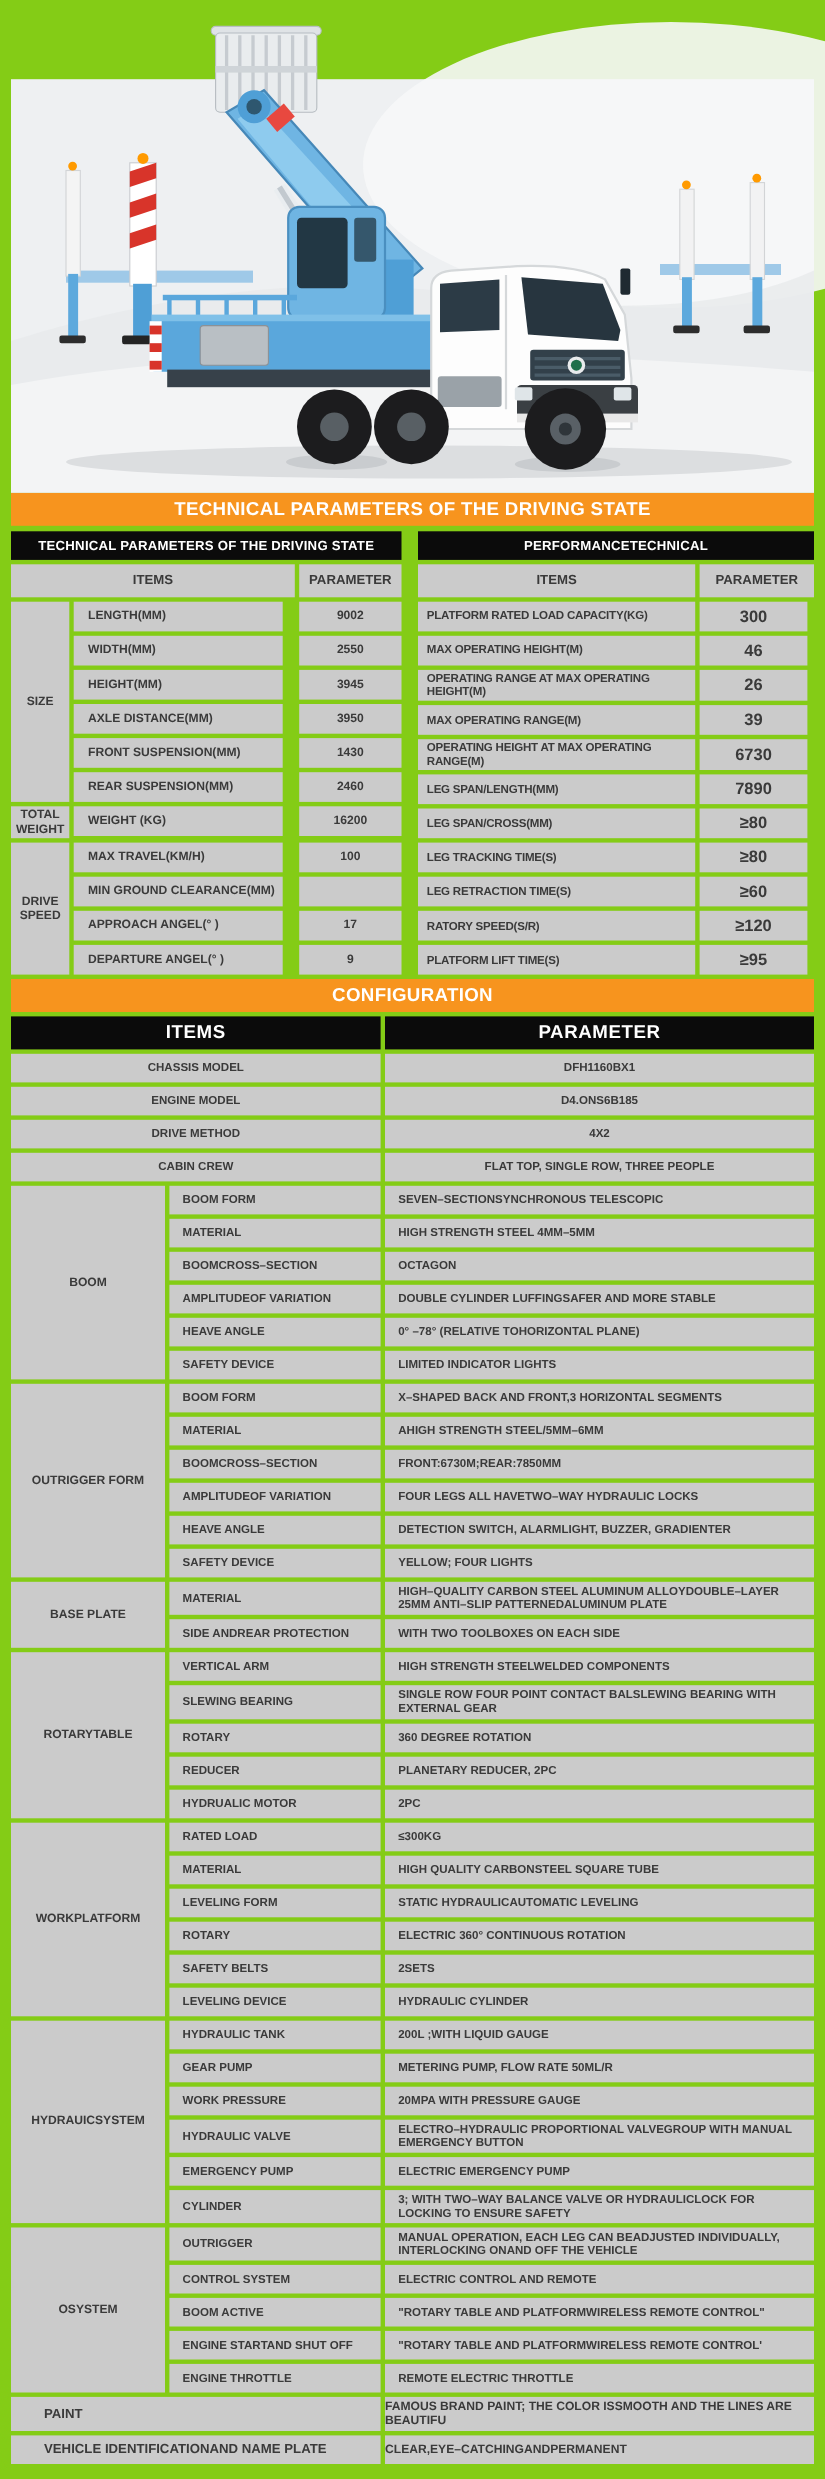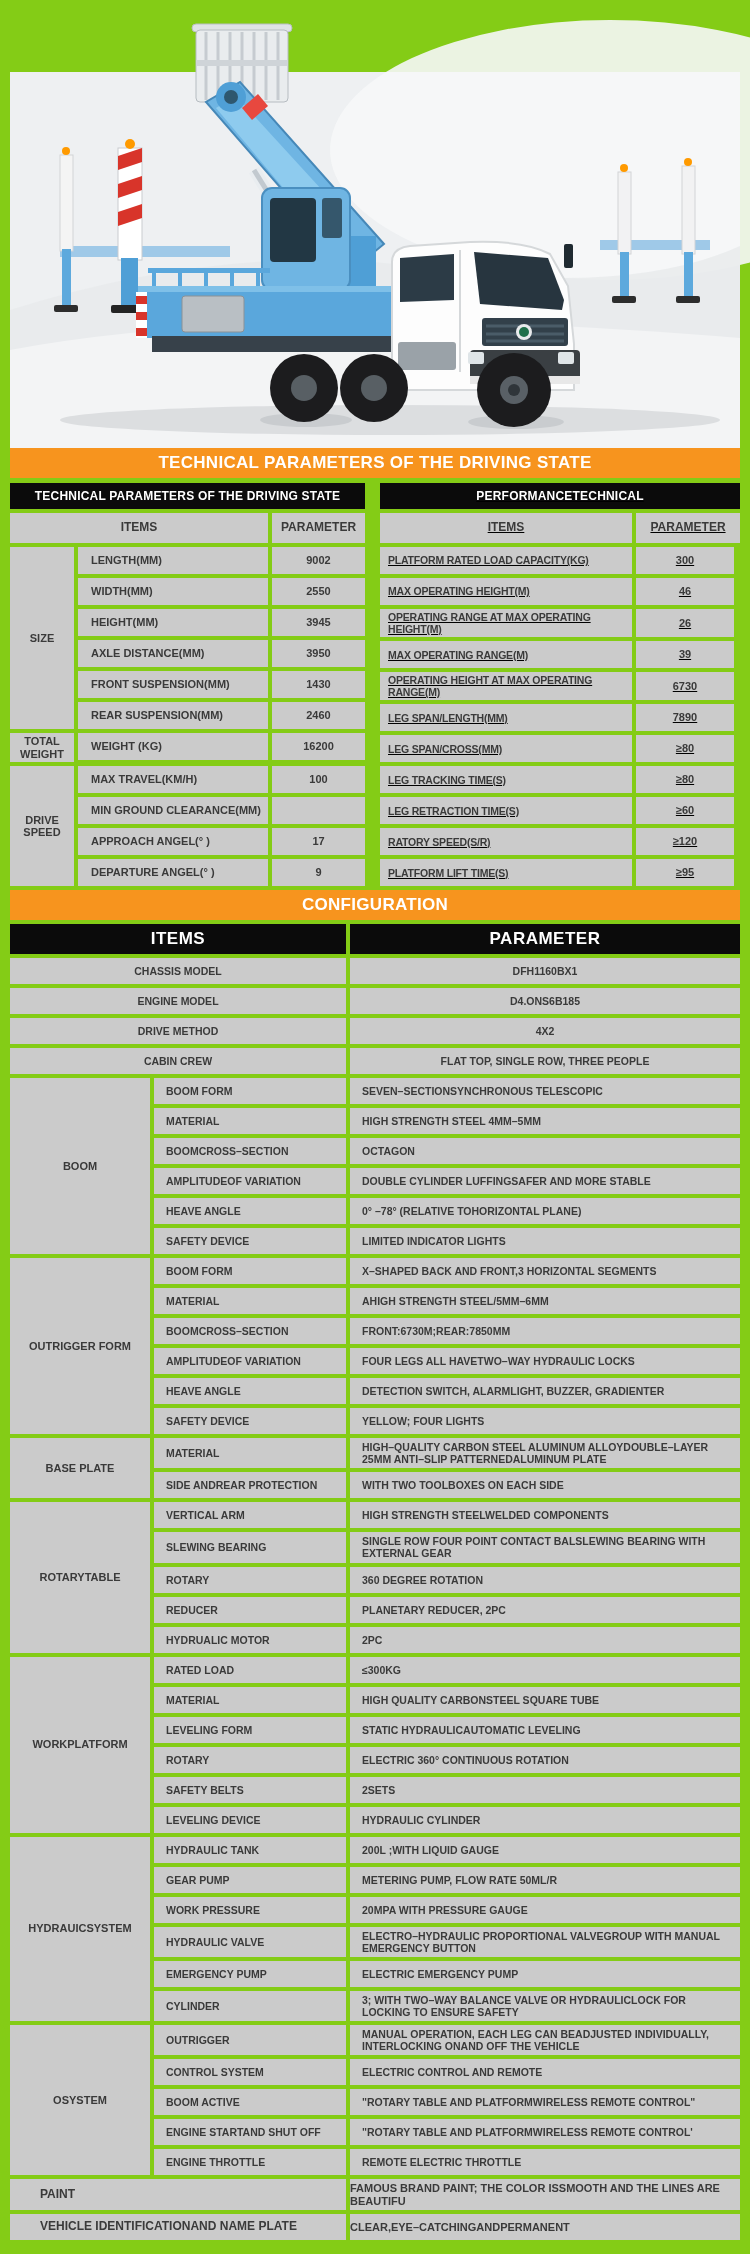--- a/index.html
+++ b/index.html
@@ -9,40 +9,40 @@
   .hero{width:750px;height:448px;position:relative;}
   .hero svg{display:block;}
   
   .banner{margin:0 10px;height:30px;background:#F7941E;color:#fff;display:flex;
           align-items:center;justify-content:center;font-weight:bold;font-size:17px;
           letter-spacing:.3px;}
   .banner.cfg{margin-top:4px;}
   
   .dual{display:flex;gap:15px;margin:5px 10px 0 10px;}
   .dtl{width:355px;}
-  .dtr{width:360px;text-decoration:underline;}
+  .dtr{width:360px;}
   .bhead{height:26px;background:#0B0B0B;color:#fff;font-weight:bold;font-size:12px;
          display:flex;align-items:center;justify-content:center;letter-spacing:.2px;}
   .cell{background:#CBCBCB;color:#3a3a3a;font-weight:bold;display:flex;align-items:center;
         box-sizing:border-box;min-height:27px;line-height:1.15;}
   .ctr{justify-content:center;text-align:center;}
   .subrow{display:flex;gap:4px;margin-top:4px;}
   .sub-items-l{width:258px;font-size:12px;min-height:30px;}
   .sub-param-l{width:93px;font-size:12px;min-height:30px;}
   .sub-items-r{width:252px;font-size:12px;min-height:30px;}
   .sub-param-r{width:104px;font-size:12px;min-height:30px;}
   .lgroup{display:flex;gap:4px;margin-top:4px;}
   .gcell{width:64px;font-size:11px;justify-content:center;text-align:center;padding:2px;}
   .grows{display:flex;flex-direction:column;gap:4px;flex:1;}
-  .drow{display:flex;gap:4px;}
+  .drow{display:flex;gap:15px;}
   .li{width:190px;font-size:11px;padding:2px 2px 2px 13px;}
   .lp{width:93px;font-size:11px;justify-content:center;}
   .rrow{display:flex;gap:4px;margin-top:4px;}
   .ri{width:252px;font-size:10.5px;letter-spacing:-.2px;padding:2px 2px 2px 8px;}
-  .rp{width:98px;font-size:11px;justify-content:center;}
+  .rp{width:98px;font-size:15px;justify-content:center;}
   
   .ctable{margin:0 10px;}
   .chead{display:flex;gap:4px;margin-top:4px;}
   .chead .hc{background:#0B0B0B;color:#fff;font-weight:bold;font-size:17px;height:30px;
              display:flex;align-items:center;justify-content:center;letter-spacing:.5px;}
   .hc.hitems{width:336px;}
   .hc.hparam{width:390px;}
   .crow{display:flex;gap:4px;margin-top:4px;}
   .csimple-i{width:336px;font-size:10.5px;justify-content:center;text-align:center;min-height:26px;padding:3px 22px;}
   .csimple-p{width:390px;font-size:10.5px;justify-content:center;text-align:right;min-height:26px;padding:3px 10px;}

